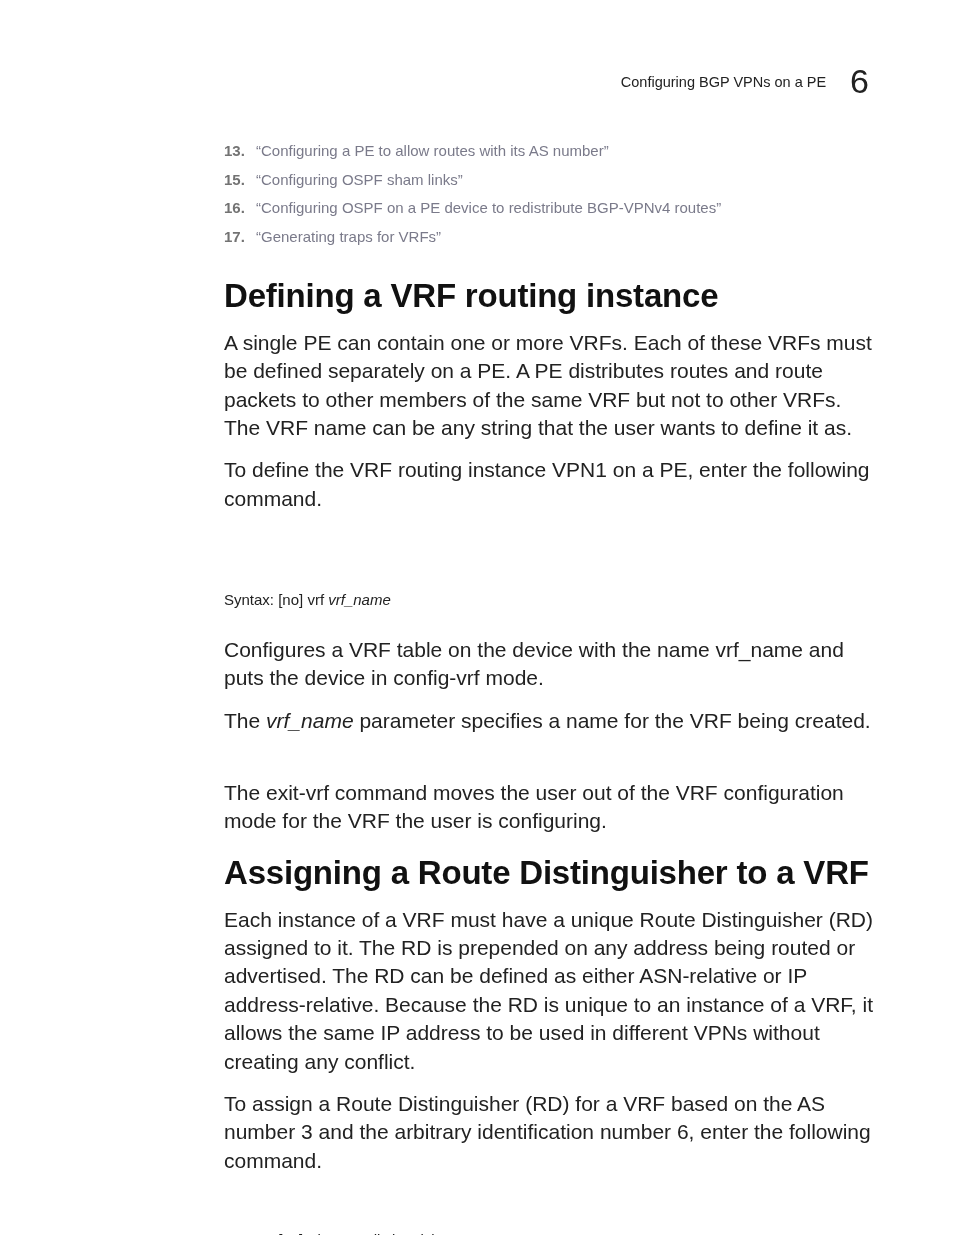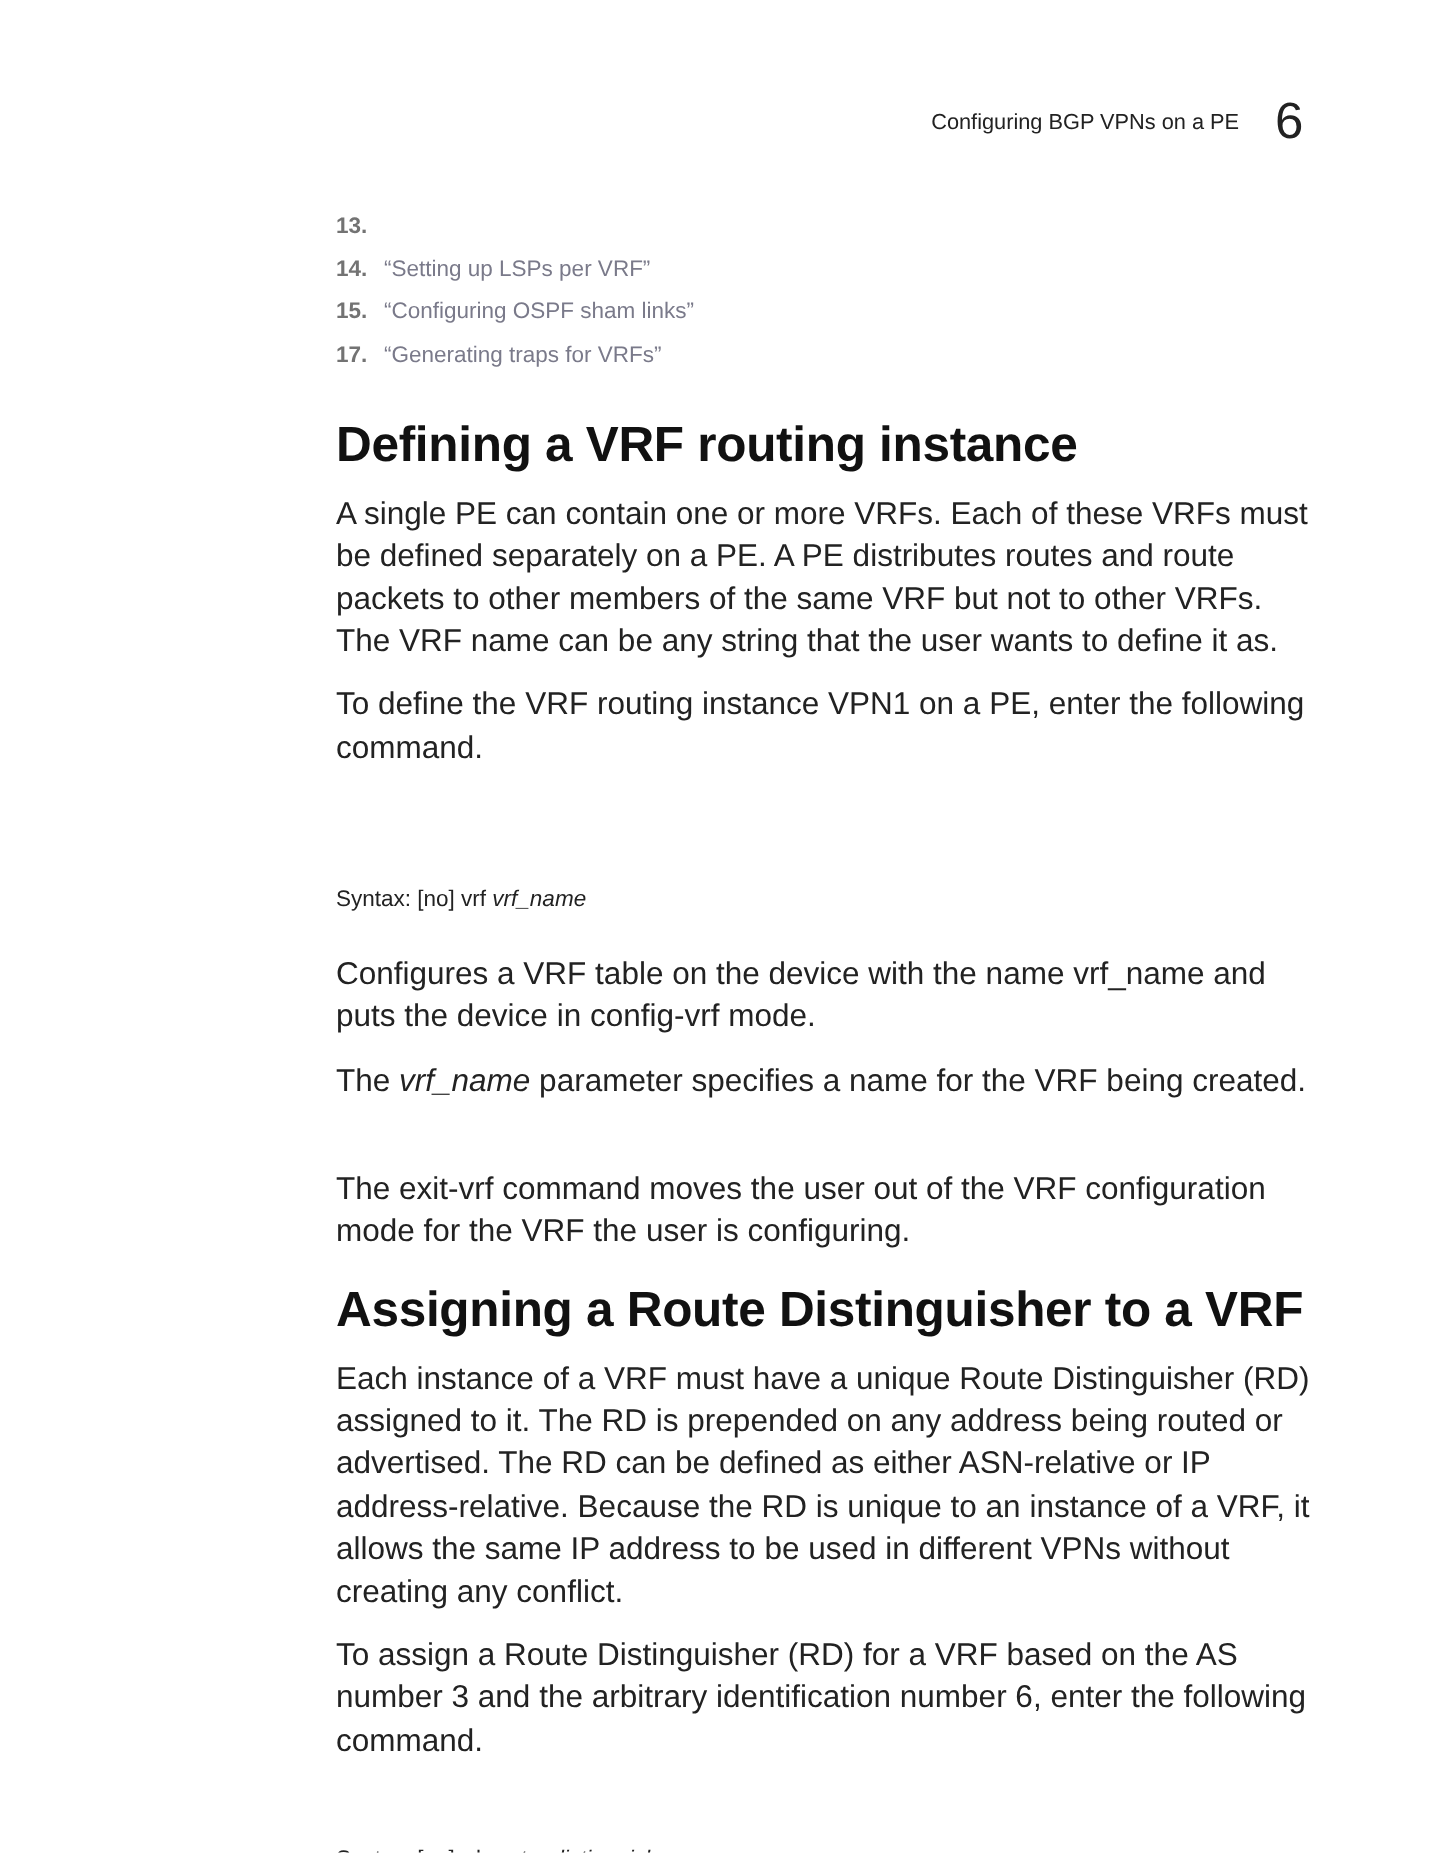--- a/index.html
+++ b/index.html
@@ -93,28 +93,29 @@
   <div class="running-head">
     <span class="title">Configuring BGP VPNs on a PE</span>
     <span class="chap">6</span>
   </div>
 
   <div class="content">
 
     <ol class="steps">
       <li>
         <span class="num">13.</span>
-      </li>
-      <li>
-        <span class="num">14.</span>
-        <span class="link">“Setting up LSPs per VRF”</span>
+        <span class="link">“Configuring a PE to allow routes with its AS number”</span>
       </li>
       <li>
         <span class="num">15.</span>
         <span class="link">“Configuring OSPF sham links”</span>
+      </li>
+      <li>
+        <span class="num">16.</span>
+        <span class="link">“Configuring OSPF on a PE device to redistribute BGP-VPNv4 routes”</span>
       </li>
       <li>
         <span class="num">17.</span>
         <span class="link">“Generating traps for VRFs”</span>
       </li>
     </ol>
 
     <h2 class="section">Defining a VRF routing instance</h2>
 
     <p class="body">A single PE can contain one or more VRFs. Each of these VRFs must be defined separately on a PE. A PE distributes routes and route packets to other members of the same VRF but not to other VRFs. The VRF name can be any string that the user wants to define it as.</p>

